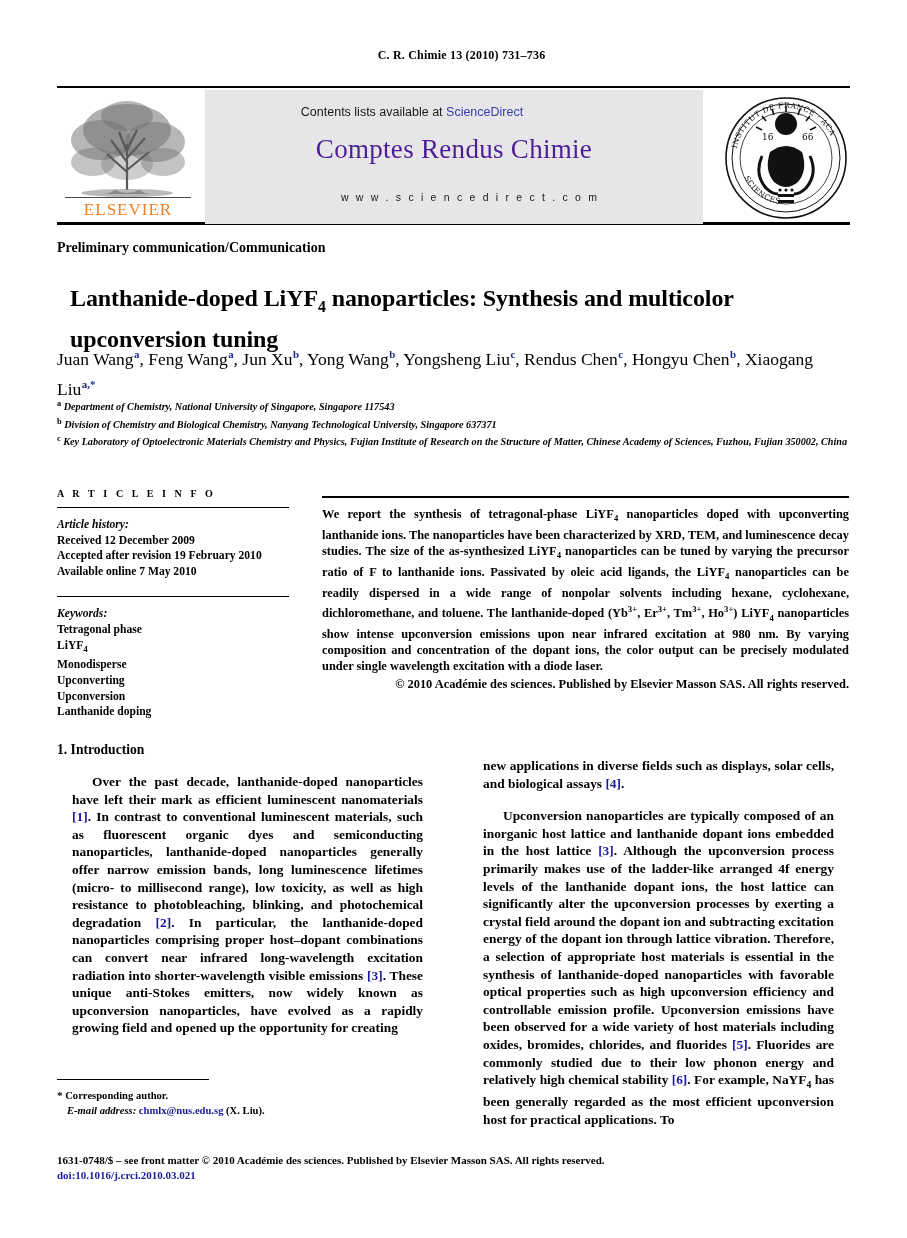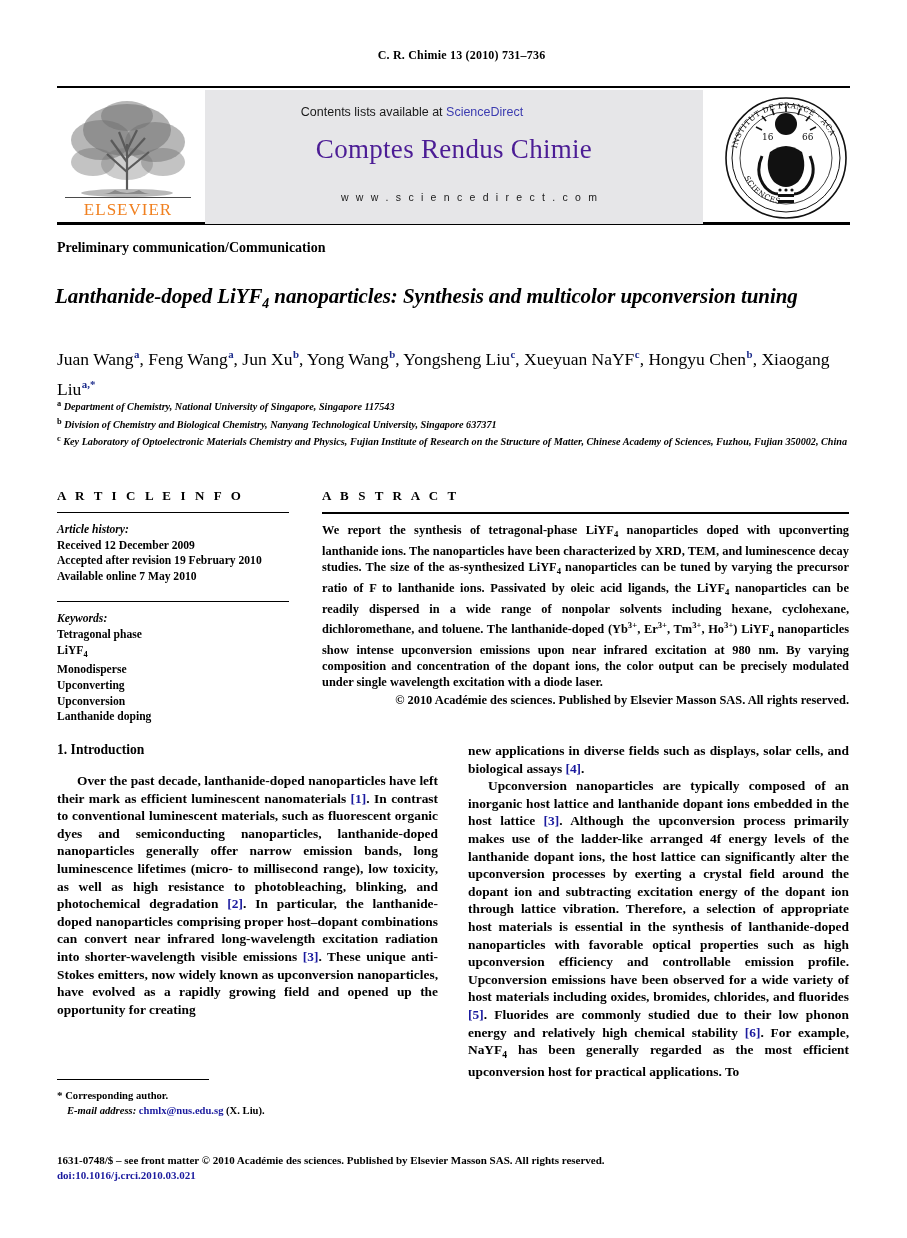--- a/index.html
+++ b/index.html
@@ -125,26 +125,25 @@
 
   
   .sec-label {
     position: absolute;
     left: 57px; top: 240px;
     font-size: 14px;
     font-weight: bold;
   }
   .art-title {
     position: absolute;
-    left: 55px; top: 266px;
+    left: 70px; top: 266px;
     width: 790px;
-    font-size: 21px;
+    font-size: 24px;
     line-height: 33px;
     letter-spacing: -0.1px;
-    font-style: italic;
   }
   .art-title sub { font-size: 0.66em; }
 
   
   .authors {
     position: absolute;
     left: 57px; top: 342px;
     width: 790px;
     font-size: 17.5px;
     line-height: 25px;
@@ -178,21 +177,21 @@
     position: absolute;
     left: 57px; top: 488px;
     width: 232px;
   }
   .abs-col {
     position: absolute;
     left: 322px; top: 488px;
     width: 527px;
   }
   .col-head {
-    font-size: 13px;
+    font-size: 10px;
     font-weight: bold;
     letter-spacing: 3.1px;
   }
   .rule-thin {
     margin-top: 8px;
     border-top: 1px solid #000;
   }
   .rule-thick {
     margin-top: 8px;
     border-top: 2px solid #000;
@@ -250,21 +249,21 @@
   .h1 {
     font-size: 13.6px;
     font-weight: bold;
     margin: 0 0 14px 0;
   }
   .para {
     font-size: 13.4px;
     line-height: 17.6px;
     text-align: justify;
     font-weight: bold;
-    margin: 0;
+    margin: 15px;
     text-indent: 20px;
   }
   .para.noindent { text-indent: 0; }
   .para sub { font-size: 0.72em; }
   .ref {
     color: #1a1a9e;
   }
 
   
   .footnote-rule {
@@ -379,21 +378,21 @@
           </g>
         </svg>
       </div>
     </div>
   </div>
 
   <div class="sec-label">Preliminary communication/Communication</div>
 
   <h1 class="art-title"><span>Lanthanide-doped LiYF</span><sub>4</sub><span> nanoparticles: Synthesis and multicolor upconversion tuning</span></h1>
 
-  <div class="authors"><span>Juan Wang</span><sup>a</sup>, <span>Feng Wang</span><sup>a</sup>, <span>Jun Xu</span><sup>b</sup>, <span>Yong Wang</span><sup>b</sup>, <span>Yongsheng Liu</span><sup>c</sup>, <span>Xueyuan NaYF</span><sup>c</sup>, <span>Hongyu Chen</span><sup>b</sup>, <span>Xiaogang Liu</span><sup>a,*</sup></div>
+  <div class="authors"><span>Juan Wang</span><sup>a</sup>, <span>Feng Wang</span><sup>a</sup>, <span>Jun Xu</span><sup>b</sup>, <span>Yong Wang</span><sup>b</sup>, <span>Yongsheng Liu</span><sup>c</sup>, <span>Rendus Chen</span><sup>c</sup>, <span>Hongyu Chen</span><sup>b</sup>, <span>Xiaogang Liu</span><sup>a,*</sup></div>
 
   <div class="affils">
       <div><sup>a</sup> Department of Chemistry, National University of Singapore, Singapore 117543</div>
       <div><sup>b</sup> Division of Chemistry and Biological Chemistry, Nanyang Technological University, Singapore 637371</div>
       <div><sup>c</sup> Key Laboratory of Optoelectronic Materials Chemistry and Physics, Fujian Institute of Research on the Structure of Matter, Chinese Academy of Sciences, Fuzhou, Fujian 350002, China</div>
     </div>
 
   <div class="info-col">
     <div class="col-head">A R T I C L E  I N F O</div>
     <div class="rule-thin"></div>
@@ -409,21 +408,20 @@
       <div>Tetragonal phase</div>
       <div>LiYF<sub>4</sub></div>
       <div>Monodisperse</div>
       <div>Upconverting</div>
       <div>Upconversion</div>
       <div>Lanthanide doping</div>
     </div>
   </div>
 
   <div class="abs-col">
-    <div class="col-head">A B S T R A C T</div>
     <div class="rule-thick"></div>
     <div class="abs-body">
       <span>We report the synthesis of tetragonal-phase LiYF</span><sub>4</sub><span> nanoparticles doped with upconverting lanthanide ions. The nanoparticles have been characterized by XRD, TEM, and luminescence decay studies. The size of the as-synthesized LiYF</span><sub>4</sub><span> nanoparticles can be tuned by varying the precursor ratio of F to lanthanide ions. Passivated by oleic acid ligands, the LiYF</span><sub>4</sub><span> nanoparticles can be readily dispersed in a wide range of nonpolar solvents including hexane, cyclohexane, dichloromethane, and toluene. The lanthanide-doped (Yb</span><sup>3+</sup><span>, Er</span><sup>3+</sup><span>, Tm</span><sup>3+</sup><span>, Ho</span><sup>3+</sup><span>) LiYF</span><sub>4</sub><span> nanoparticles show intense upconversion emissions upon near infrared excitation at 980 nm. By varying composition and concentration of the dopant ions, the color output can be precisely modulated under single wavelength excitation with a diode laser.</span>
     </div>
     <div class="abs-copy">© 2010 Académie des sciences. Published by Elsevier Masson SAS. All rights reserved.</div>
   </div>
 
   <div class="body-left">
     <div class="h1">1. Introduction</div>
     <p class="para"><span>Over the past decade, lanthanide-doped nanoparticles have left their mark as efficient luminescent nanomaterials </span><span class="ref">[1]</span><span>. In contrast to conventional luminescent materials, such as fluorescent organic dyes and semiconducting nanoparticles, lanthanide-doped nanoparticles generally offer narrow emission bands, long luminescence lifetimes (micro- to millisecond range), low toxicity, as well as high resistance to photobleaching, blinking, and photochemical degradation </span><span class="ref">[2]</span><span>. In particular, the lanthanide-doped nanoparticles comprising proper host–dopant combinations can convert near infrared long-wavelength excitation radiation into shorter-wavelength visible emissions </span><span class="ref">[3]</span><span>. These unique anti-Stokes emitters, now widely known as upconversion nanoparticles, have evolved as a rapidly growing field and opened up the opportunity for creating</span></p>

